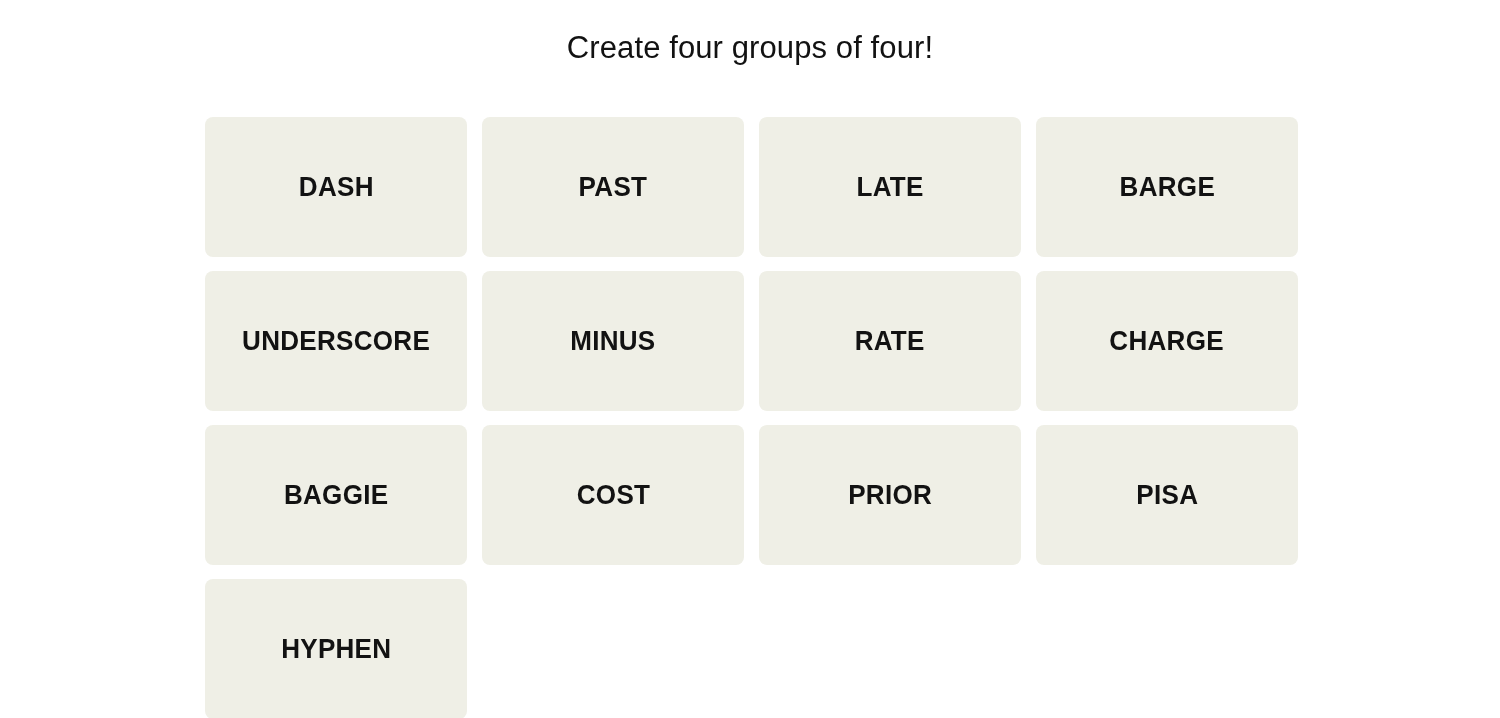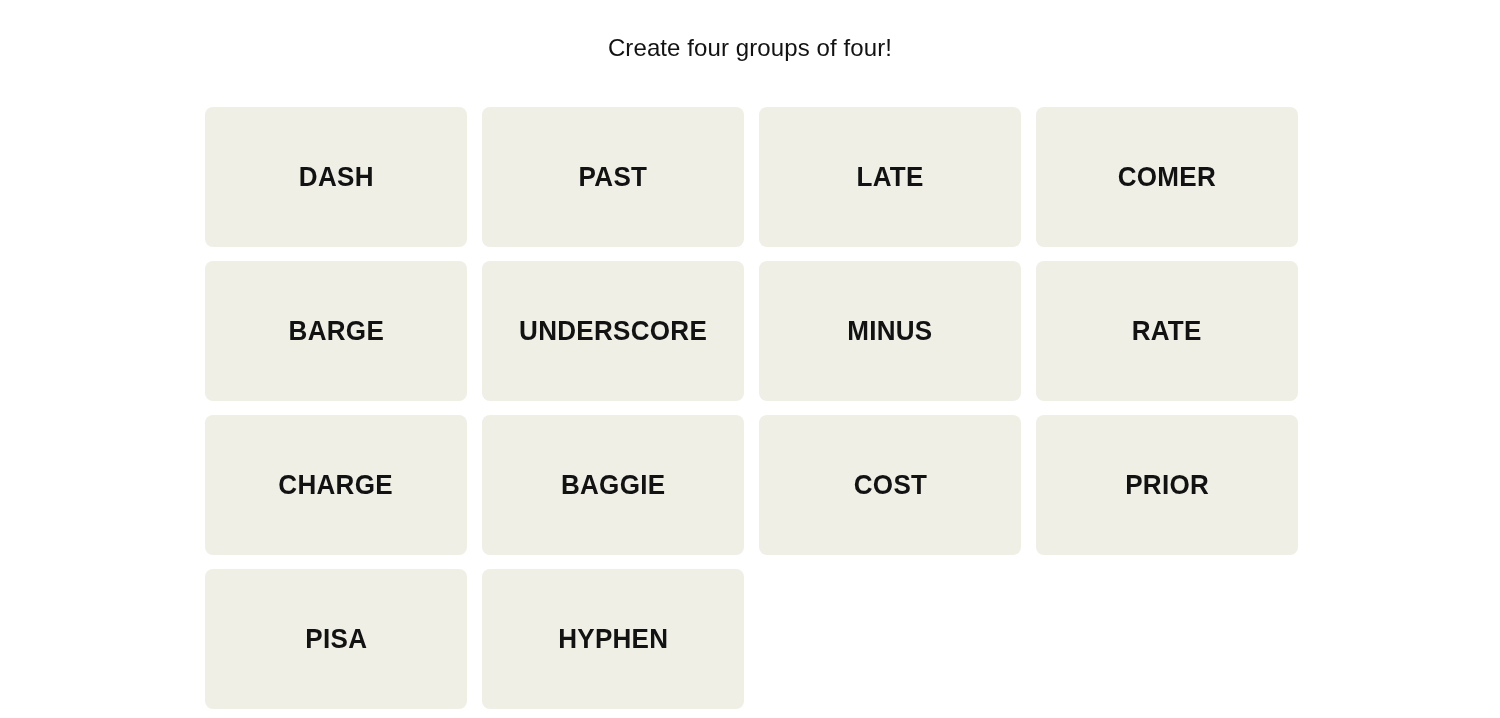--- a/index.html
+++ b/index.html
@@ -19,31 +19,31 @@
     width: 1500px;
     height: 718px;
     background: #ffffff;
   }
   .game-title {
     position: absolute;
     top: 32px;
     left: 0;
     width: 1500px;
     text-align: center;
-    font-size: 24px;
+    font-size: 31px;
     font-weight: 400;
     color: #121212;
     letter-spacing: 0.1px;
     line-height: 32px;
     white-space: nowrap;
   }
   .tile-grid {
     position: absolute;
     left: 205px;
-    top: 107px;
+    top: 117px;
     width: 1093px;
     display: grid;
     grid-template-columns: repeat(4, 262px);
     grid-template-rows: repeat(4, 140px);
     column-gap: 15px;
     row-gap: 14px;
   }
   .tile {
     background: #efefe6;
     border-radius: 8px;
@@ -80,23 +80,20 @@
 
     <button class="tile">
       <span class="tile-label">DASH</span>
     </button>
     <button class="tile">
       <span class="tile-label">PAST</span>
     </button>
     <button class="tile">
       <span class="tile-label">LATE</span>
     </button>
-    <button class="tile">
-      <span class="tile-label">COMER</span>
-    </button>
 
     <button class="tile">
       <span class="tile-label">BARGE</span>
     </button>
     <button class="tile">
       <span class="tile-label">UNDERSCORE</span>
     </button>
     <button class="tile">
       <span class="tile-label">MINUS</span>
     </button>

